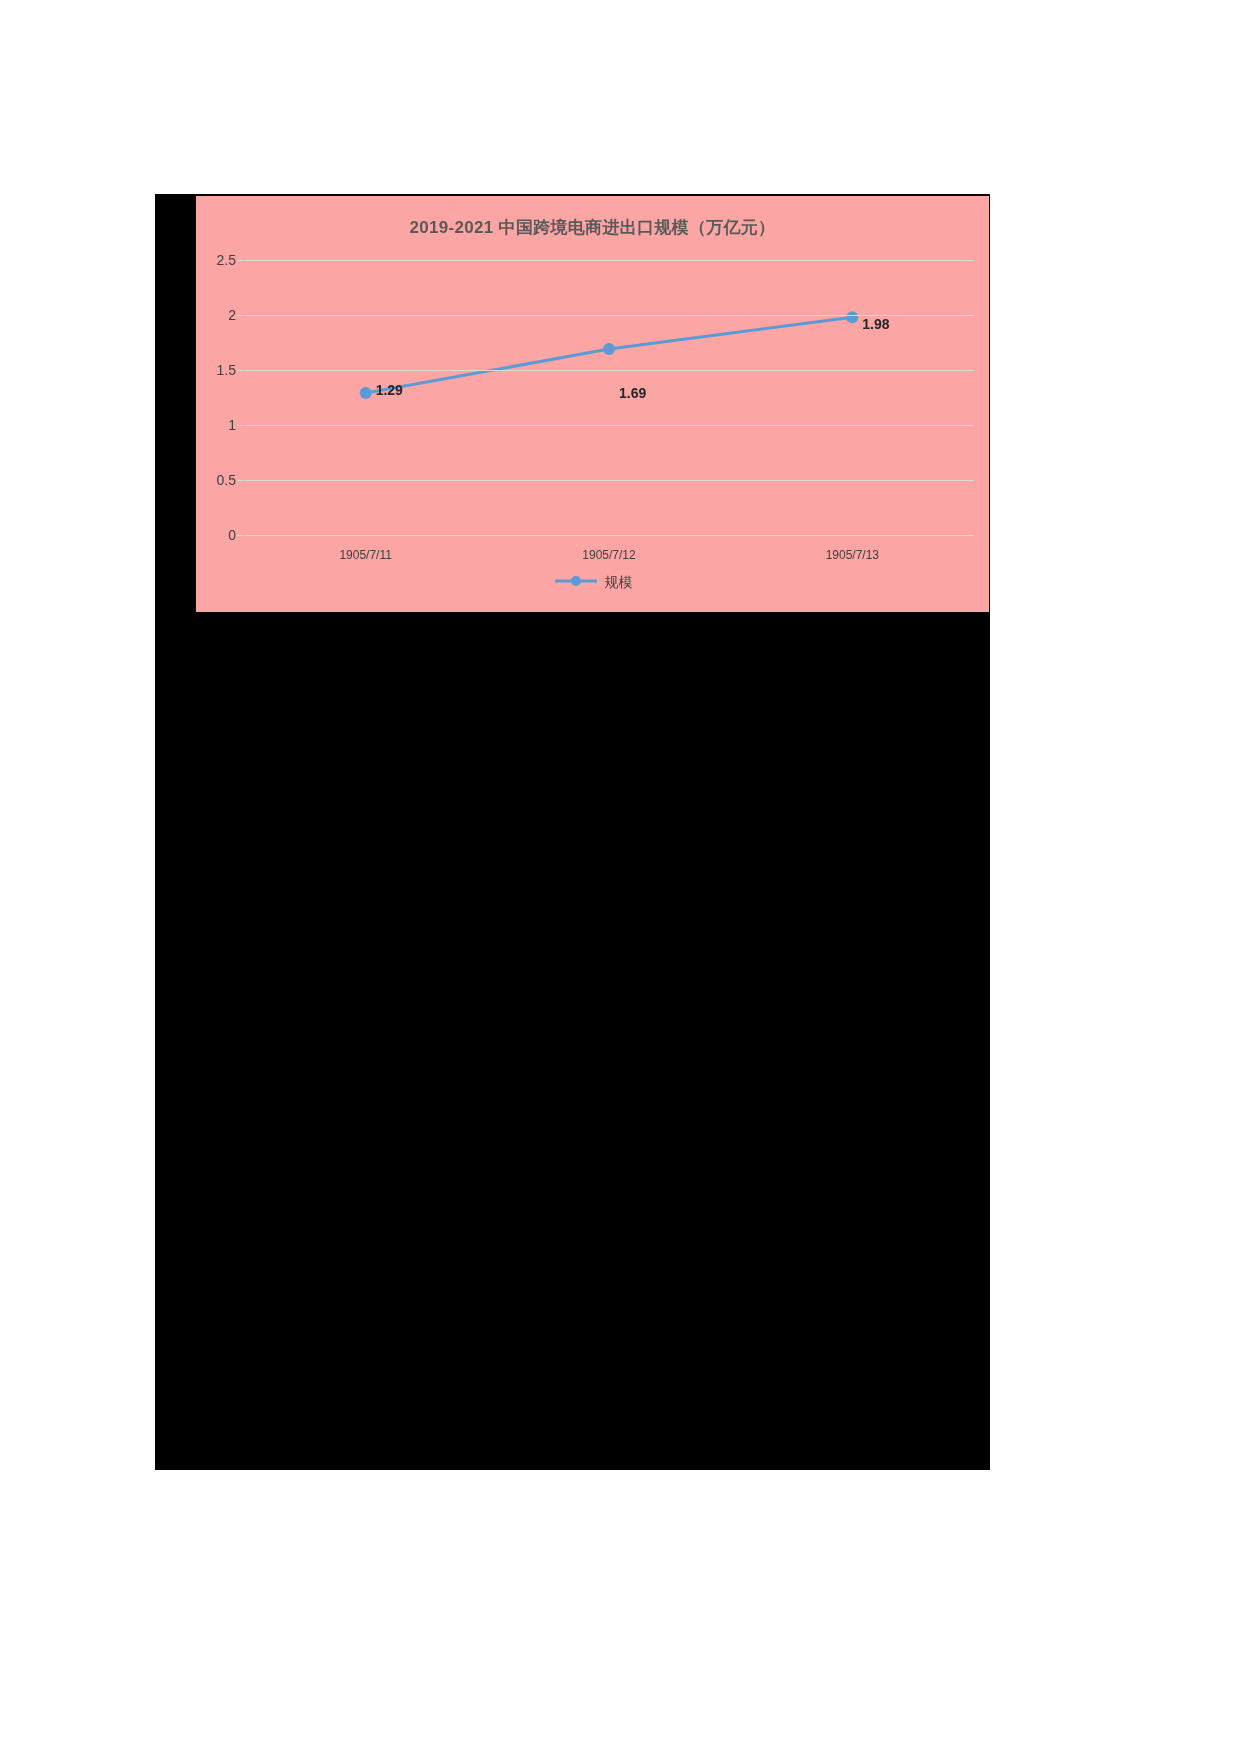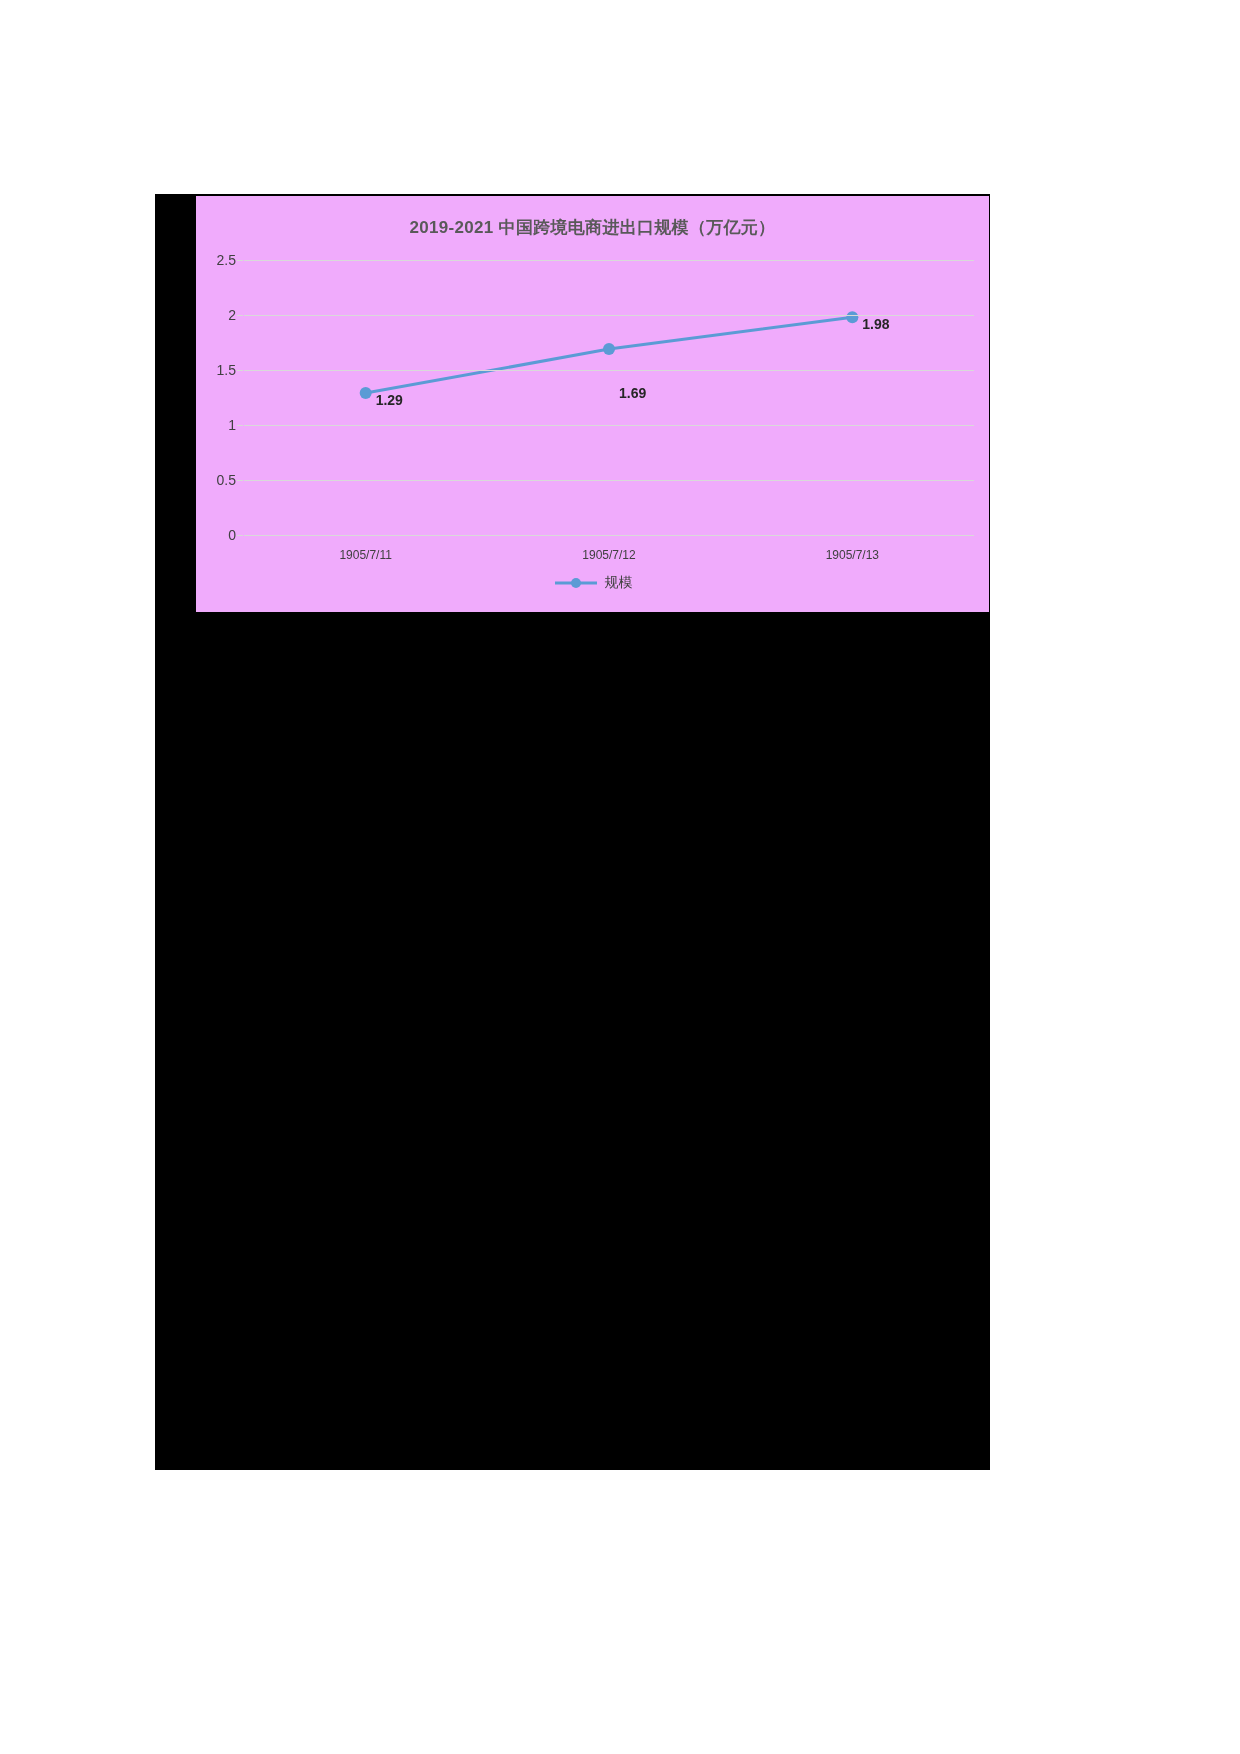--- a/index.html
+++ b/index.html
@@ -24,21 +24,21 @@
     background: #000000;
   }
 
   
   #chart-card {
     position: absolute;
     left: 196px;
     top: 196px;
     width: 793px;
     height: 416px;
-    background: #f0abfc;
+    background: #fca5a5;
     box-sizing: border-box;
   }
 
   #chart-title {
     position: absolute;
     left: 0;
     top: 20px;
     width: 100%;
     text-align: center;
     font-size: 17px;
@@ -109,21 +109,20 @@
     color: #404040;
     transform: translateX(-50%);
   }
 
   #legend {
     position: absolute;
     left: 0;
     top: 378px;
     width: 100%;
     display: flex;
-    align-items: center;
     justify-content: center;
     gap: 6px;
   }
   #legend-swatch {
     display: block;
   }
   #legend-label {
     font-size: 14px;
     color: #404040;
   }
@@ -159,21 +158,21 @@
       <div class="ytick" style="top: 110px;">1.5</div>
       <div class="gridline" style="top: 55px;"></div>
       <div class="ytick-mark" style="top: 55px;"></div>
       <div class="ytick" style="top: 55px;">2</div>
       <div class="gridline" style="top: 0px;"></div>
       <div class="ytick-mark" style="top: 0px;"></div>
       <div class="ytick" style="top: 0px;">2.5</div>
       <div class="xtick" style="left: 121.667px;">1905/7/11</div>
       <div class="xtick" style="left: 365px;">1905/7/12</div>
       <div class="xtick" style="left: 608.333px;">1905/7/13</div>
-      <div class="pt-label" style="left: 131.667px; top: 140px;">1.29</div>
+      <div class="pt-label" style="left: 131.667px; top: 130px;">1.29</div>
       <div class="pt-label" style="left: 375px; top: 93.1px; margin-top: 40px;">1.69</div>
       <div class="pt-label" style="left: 618.333px; top: 64px;">1.98</div>
     </div>
 
   <div id="legend">
     <svg id="legend-swatch" width="46" height="14" viewBox="0 0 46 14">
       <line x1="2" y1="7" x2="44" y2="7" stroke="#5B9BD5" stroke-width="3"></line>
       <circle cx="23" cy="7" r="5" fill="#5B9BD5"></circle>
     </svg>
     <span id="legend-label">规模</span>

